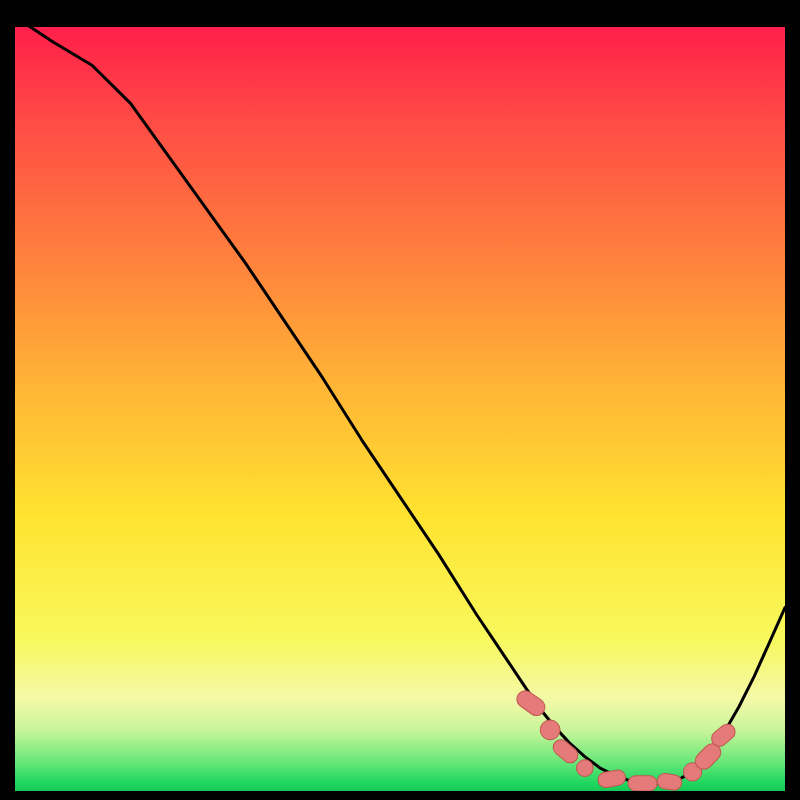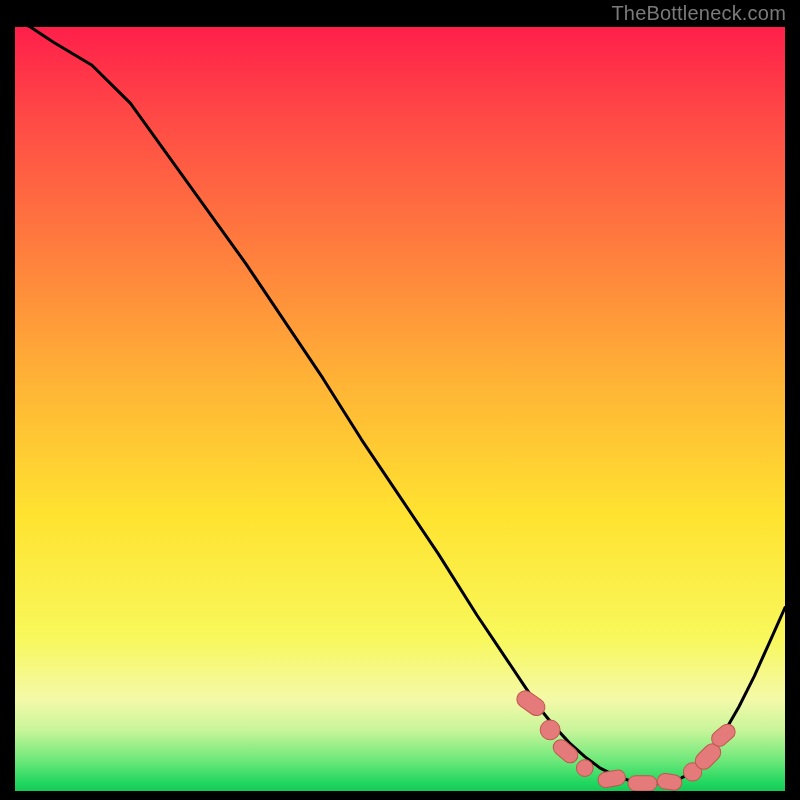--- a/index.html
+++ b/index.html
@@ -89,14 +89,13 @@
           <circle cx="677.60" cy="744.90" r="9.17" fill="#e47a79" stroke="#c05650" stroke-width="1"></circle>
           <g transform="translate(693.00 729.62) rotate(45)">
             <rect x="-8.47" y="-14.52" width="16.94" height="29.03" rx="8.47" ry="8.47" fill="#e47a79" stroke="#c05650" stroke-width="1"></rect>
           </g>
           <g transform="translate(708.40 708.23) rotate(50)">
             <rect x="-7.70" y="-12.99" width="15.40" height="25.98" rx="7.70" ry="7.70" fill="#e47a79" stroke="#c05650" stroke-width="1"></rect>
           </g>
         </g>
     </svg>
   </div>
-  <div class="watermark">TheBottleneck.com</div>
 </div>
 
 </body></html>

